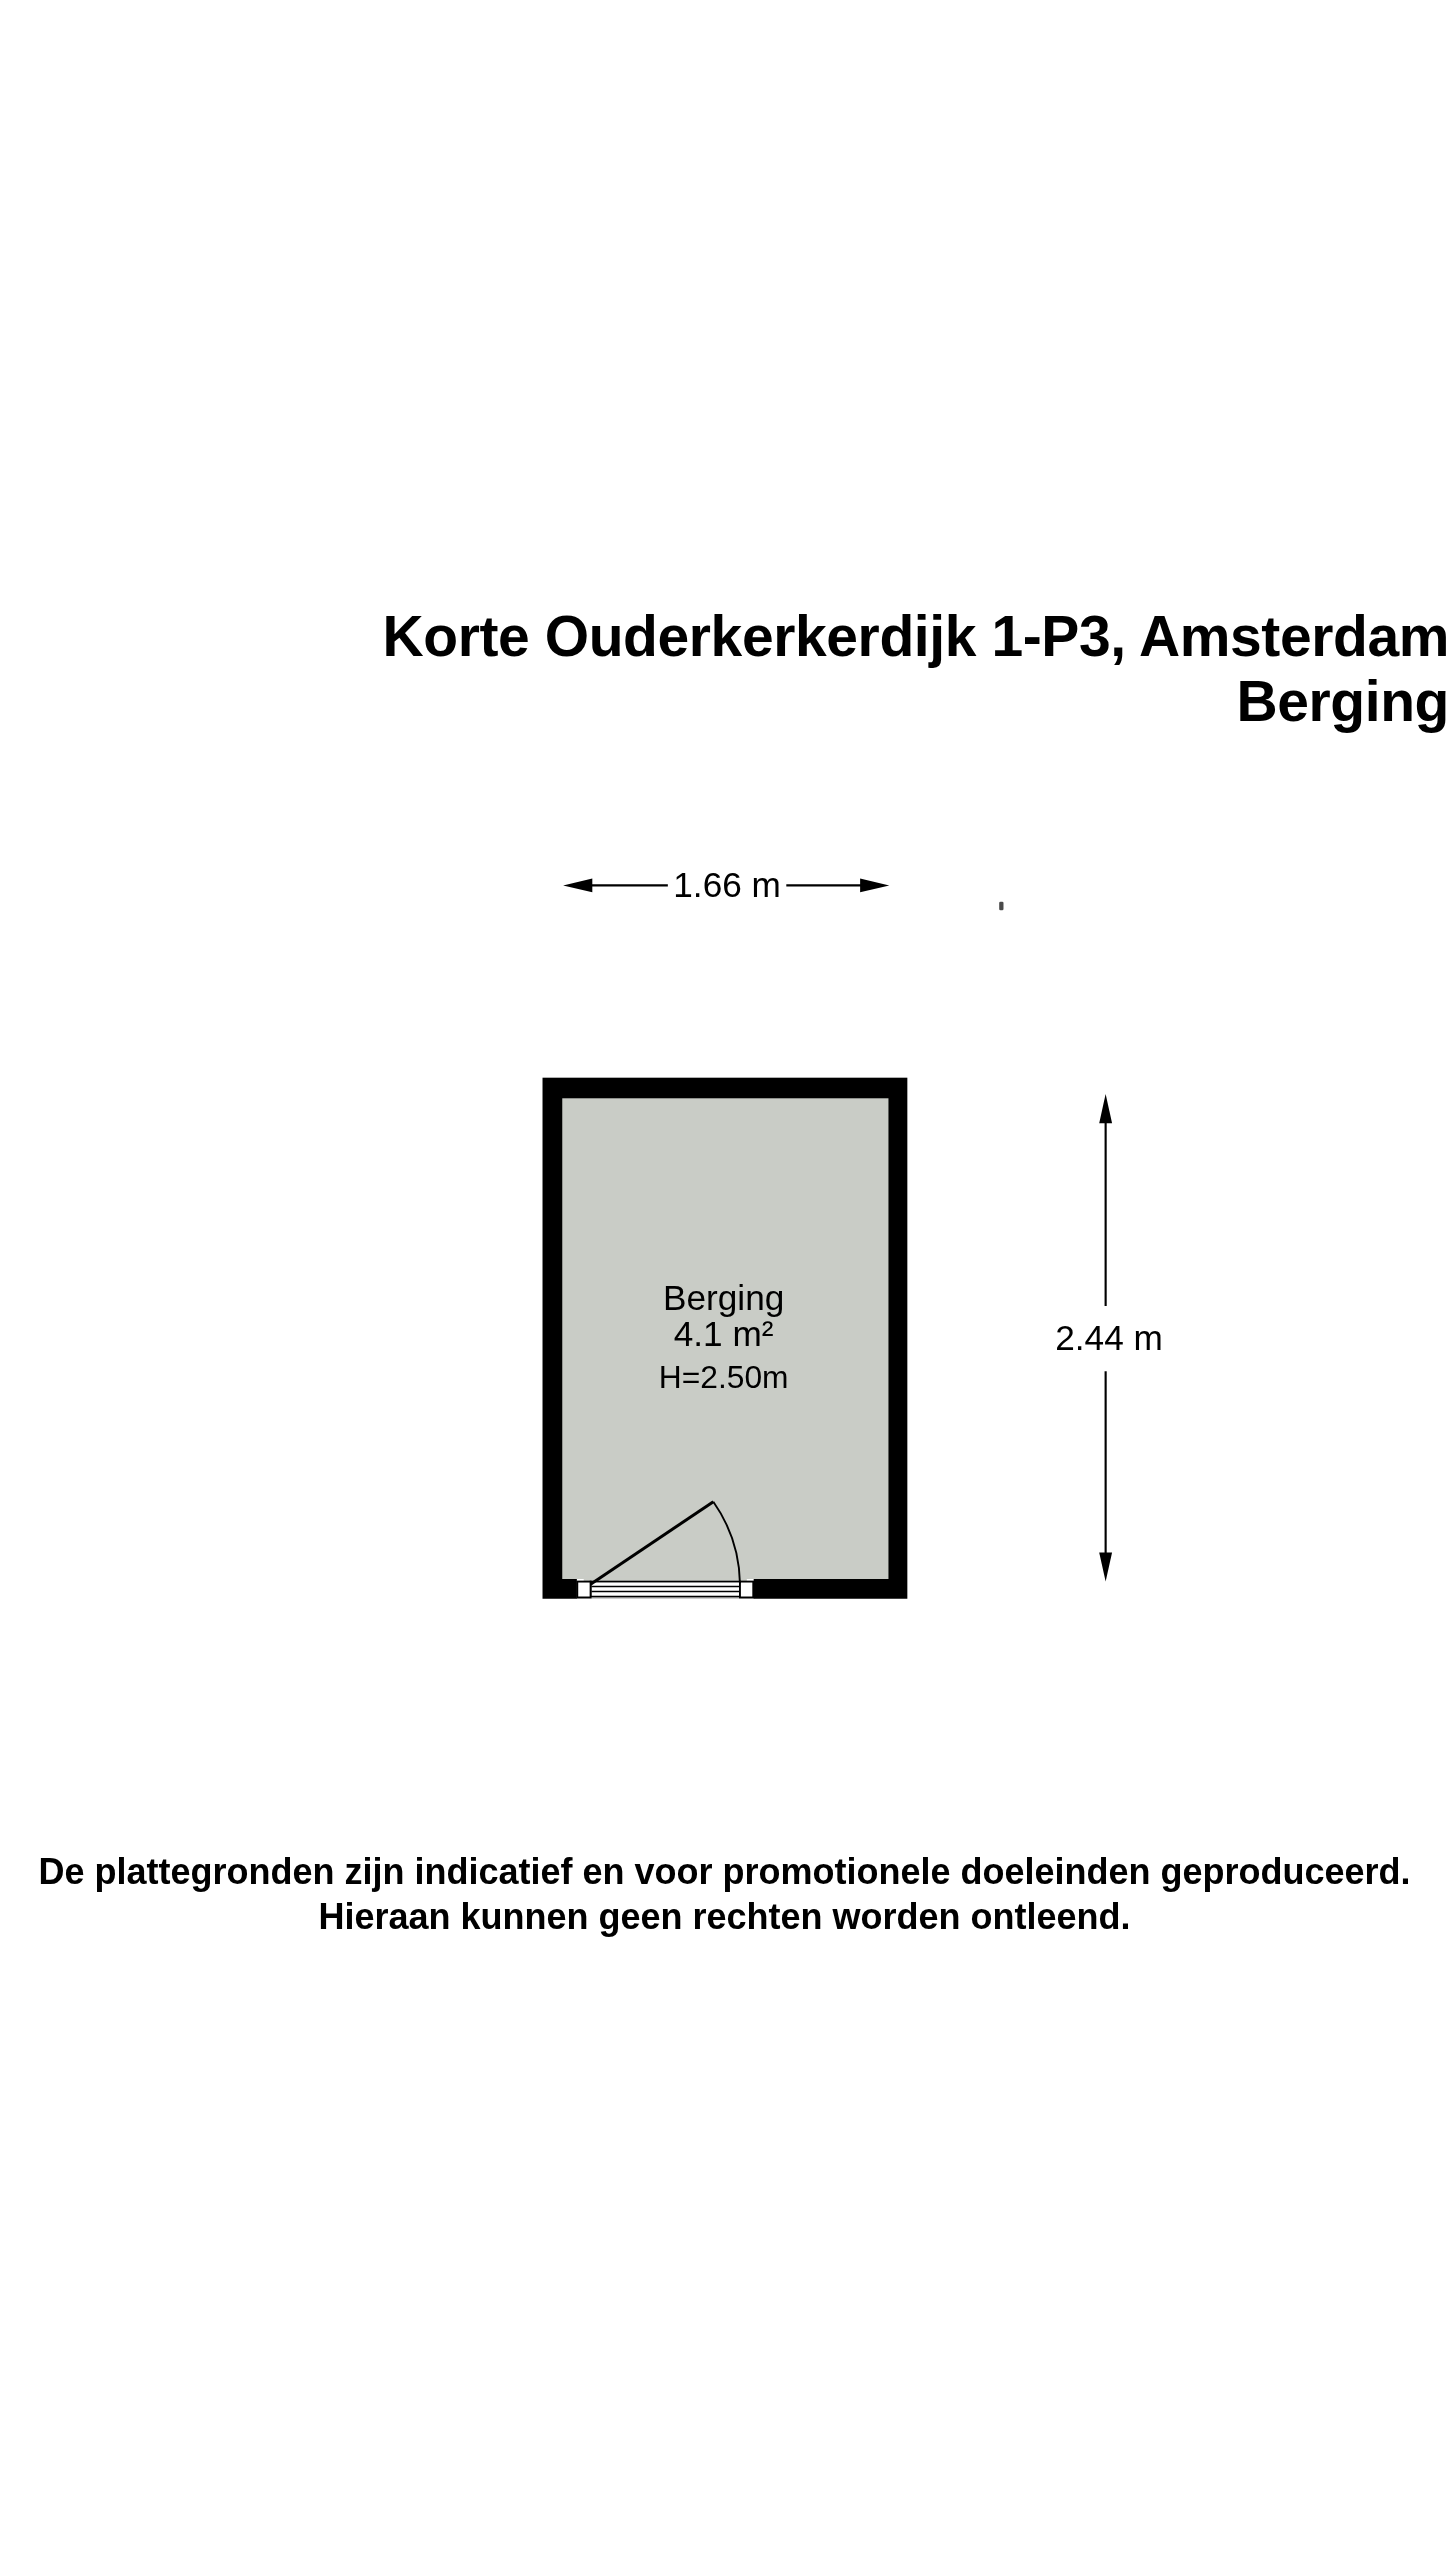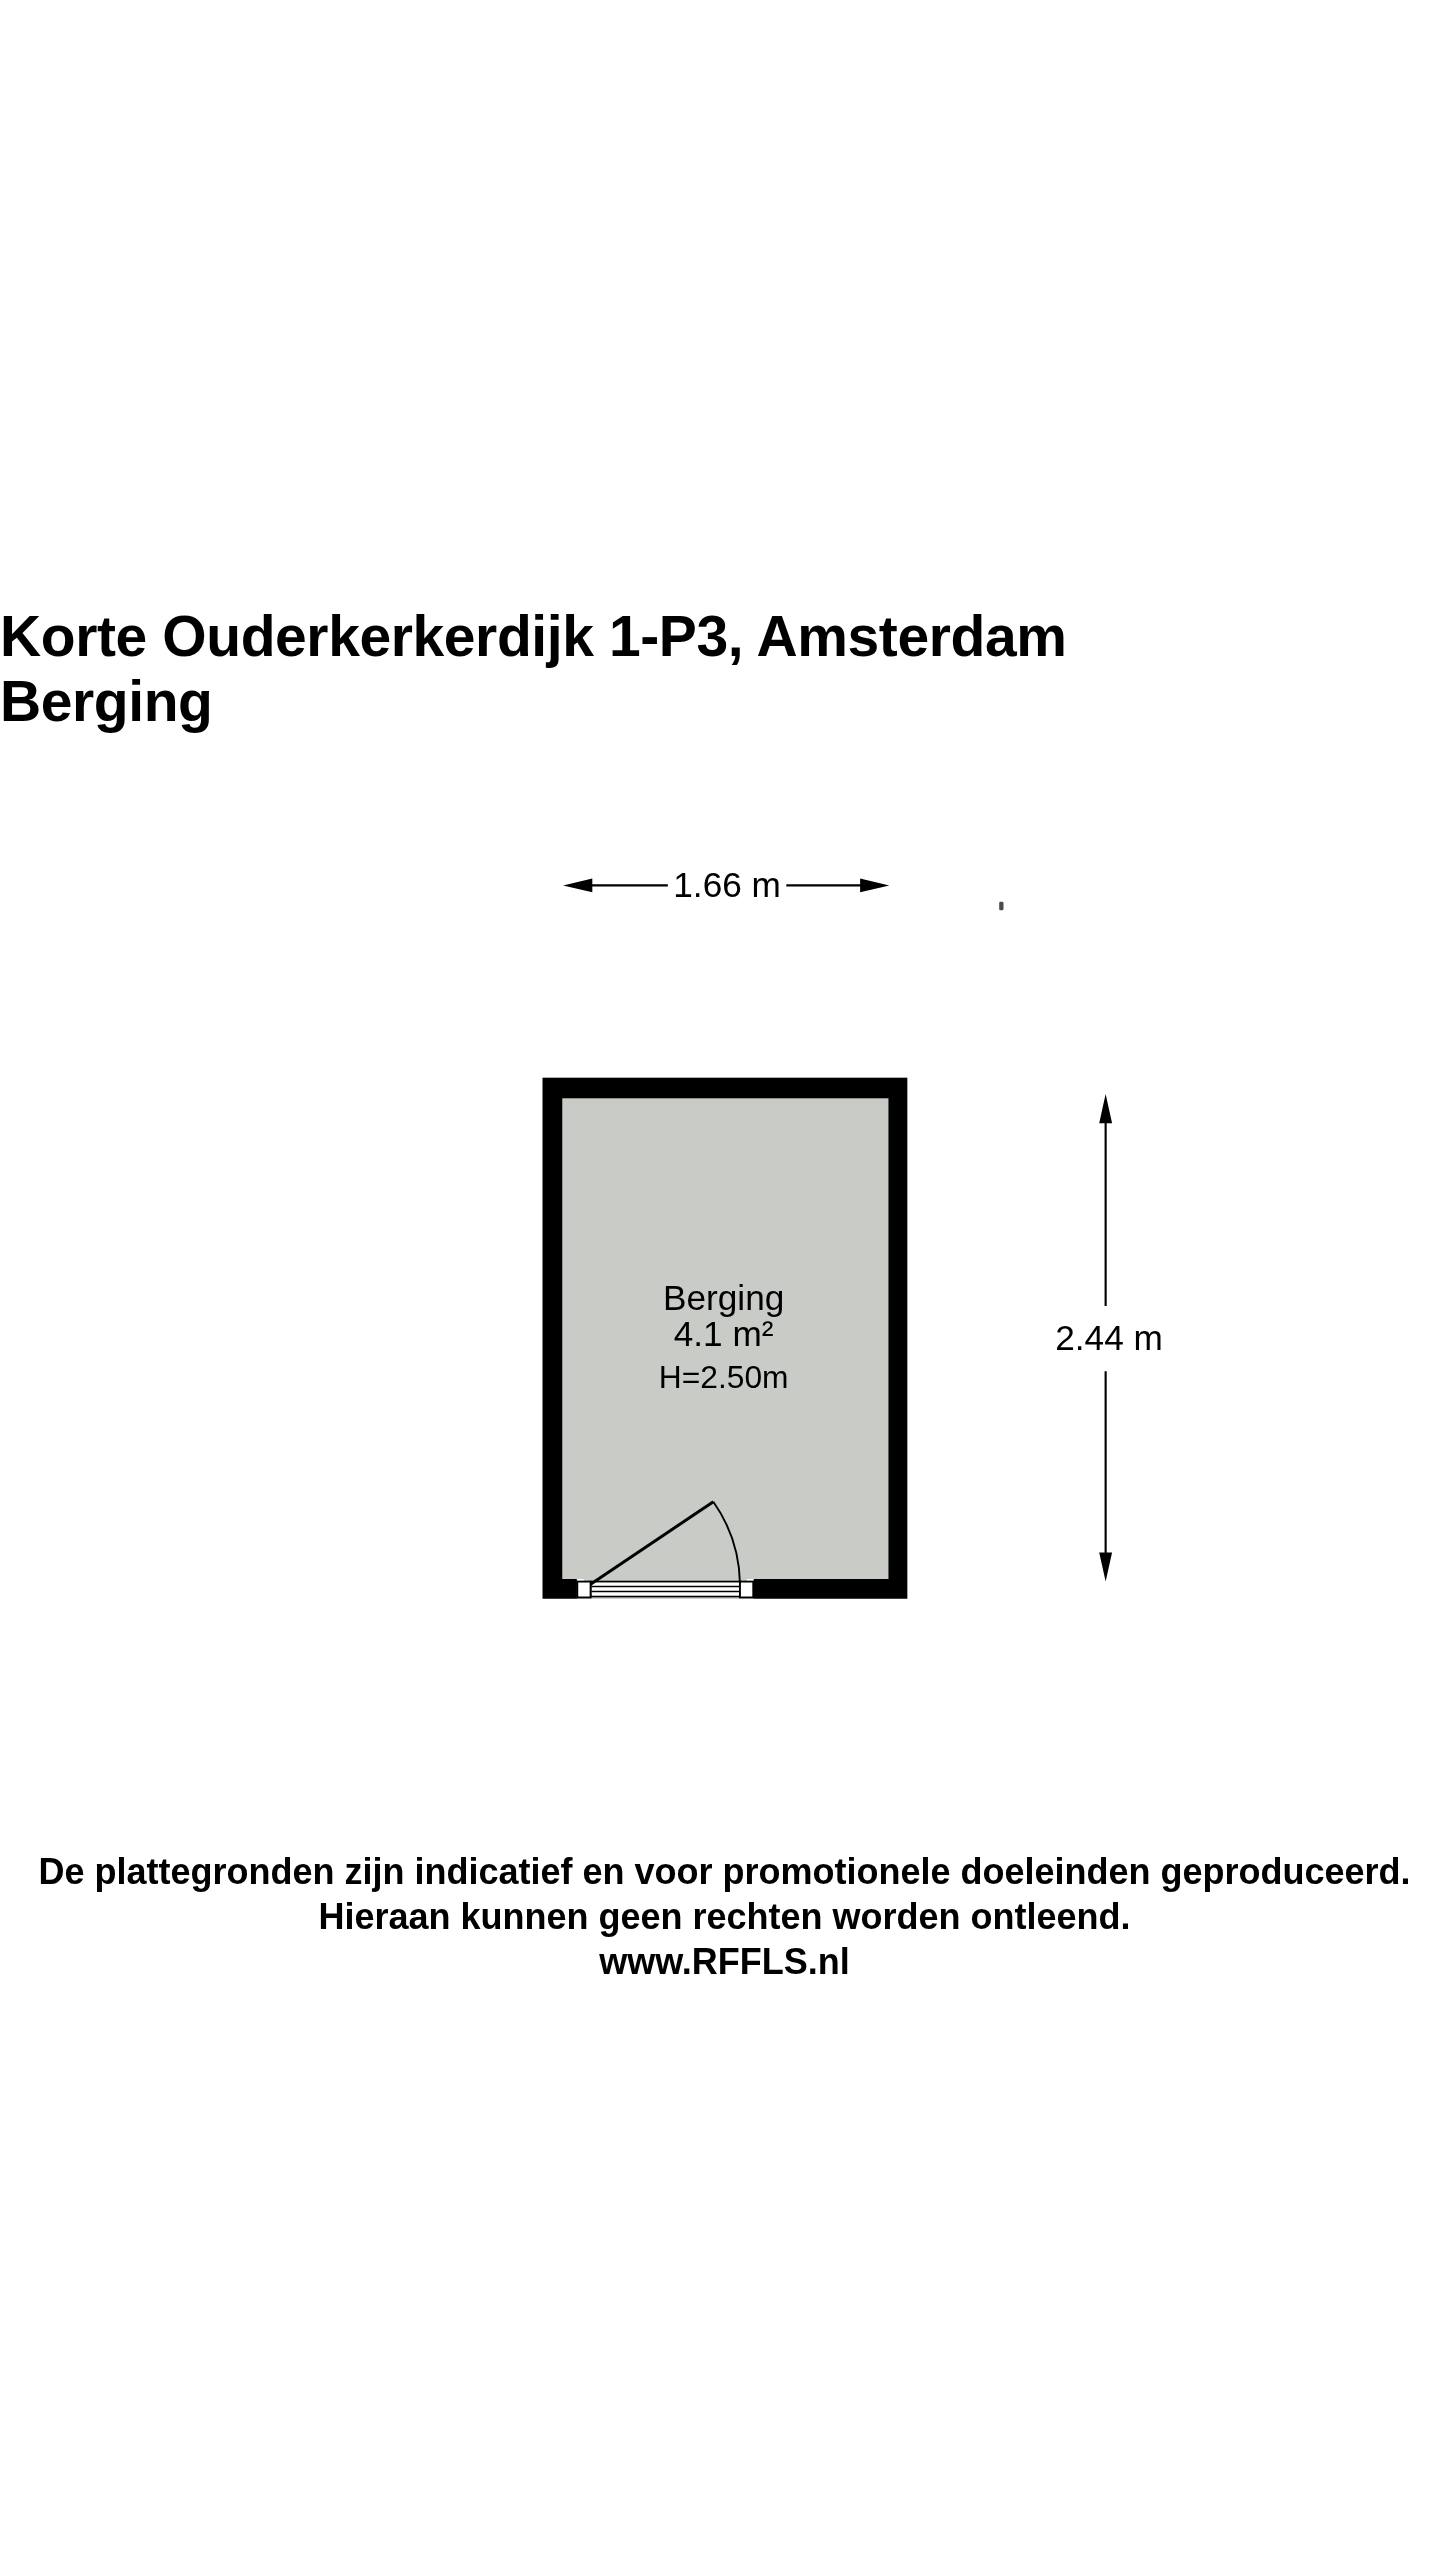--- a/index.html
+++ b/index.html
@@ -14,21 +14,21 @@
     background: #ffffff;
     overflow: hidden;
     font-family: "Liberation Sans", "DejaVu Sans", sans-serif;
     color: #000000;
   }
   .title-block {
     position: absolute;
     top: 604px;
     left: 0;
     width: 1449px;
-    text-align: left;
+    text-align: right;
     font-size: 57px;
     font-weight: bold;
     line-height: 65px;
     letter-spacing: -0.4px;
     white-space: nowrap;
   }
   .footer-block {
     position: absolute;
     top: 1849px;
     left: 0;
@@ -104,17 +104,16 @@
       <line x1="1288" y1="1306" x2="1288" y2="1521" stroke-width="2.5" stroke="#000000"></line>
       <text class="dim-text" x="1292" y="1572">2.44 m</text>
       <line x1="1288" y1="1597" x2="1288" y2="1810" stroke-width="2.5" stroke="#000000"></line>
       <polygon points="1288,1842 1280.5,1808 1295.5,1808" fill="#000000"></polygon>
     </g>
   </svg>
 
   <div class="footer-block">
     <div>De plattegronden zijn indicatief en voor promotionele doeleinden geproduceerd.</div>
     <div>Hieraan kunnen geen rechten worden ontleend.</div>
-    <div>www.RFFLS.nl</div>
   </div>
 
 </div>
 
 
 </body></html>

